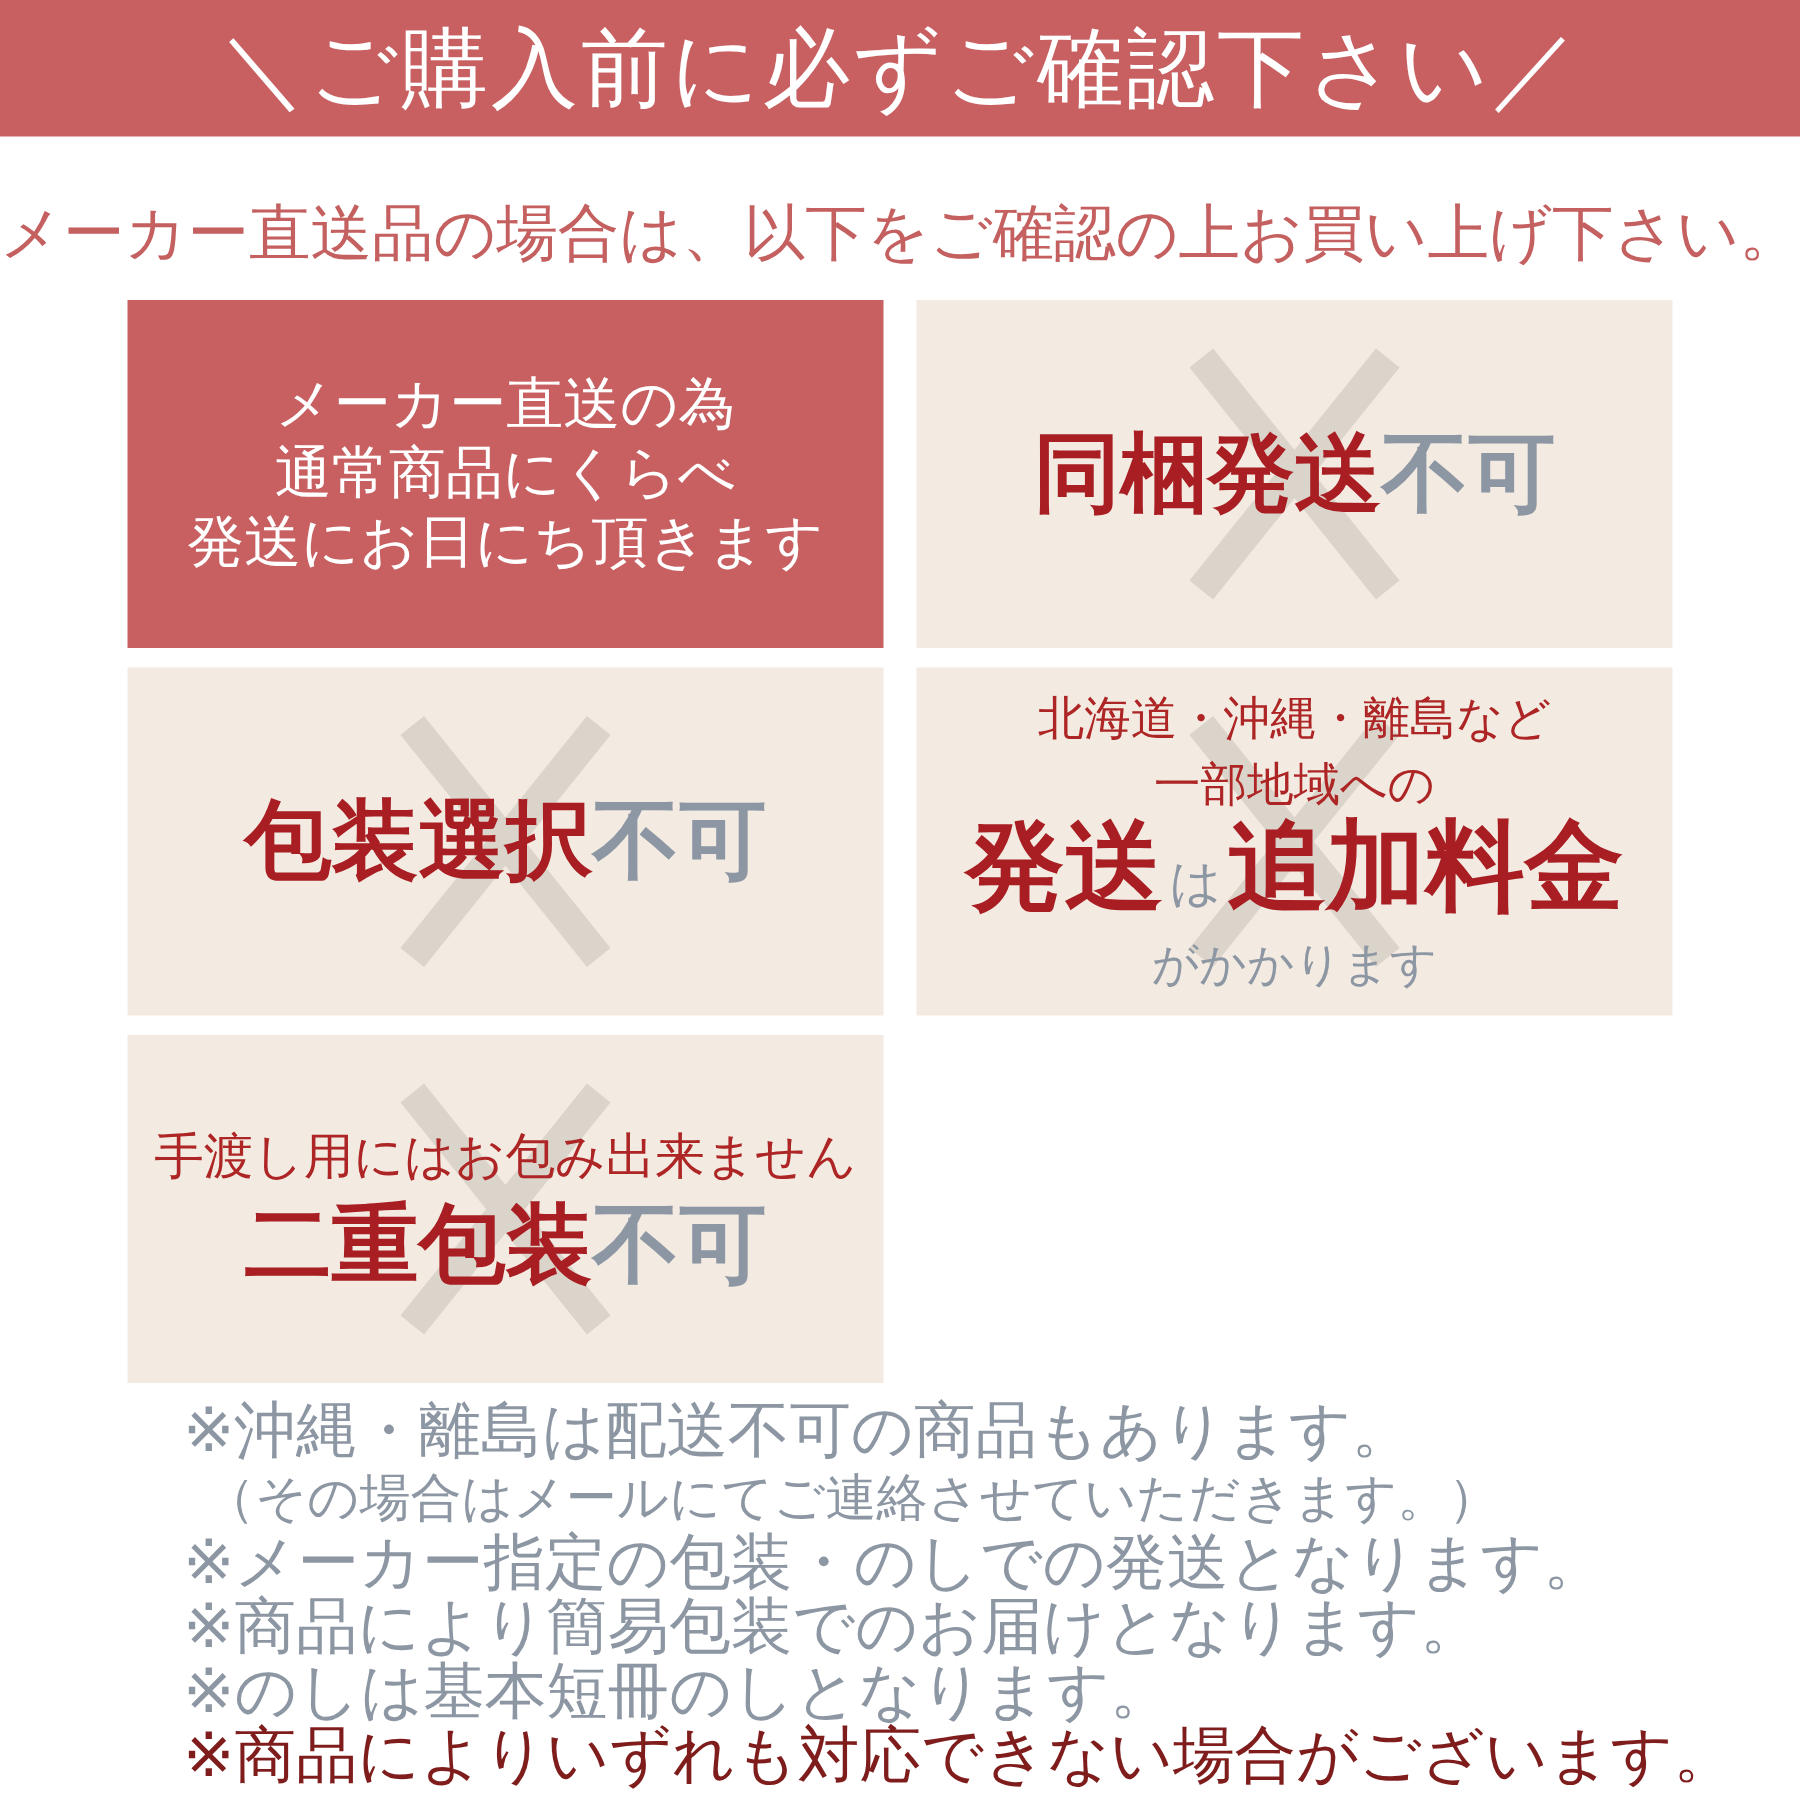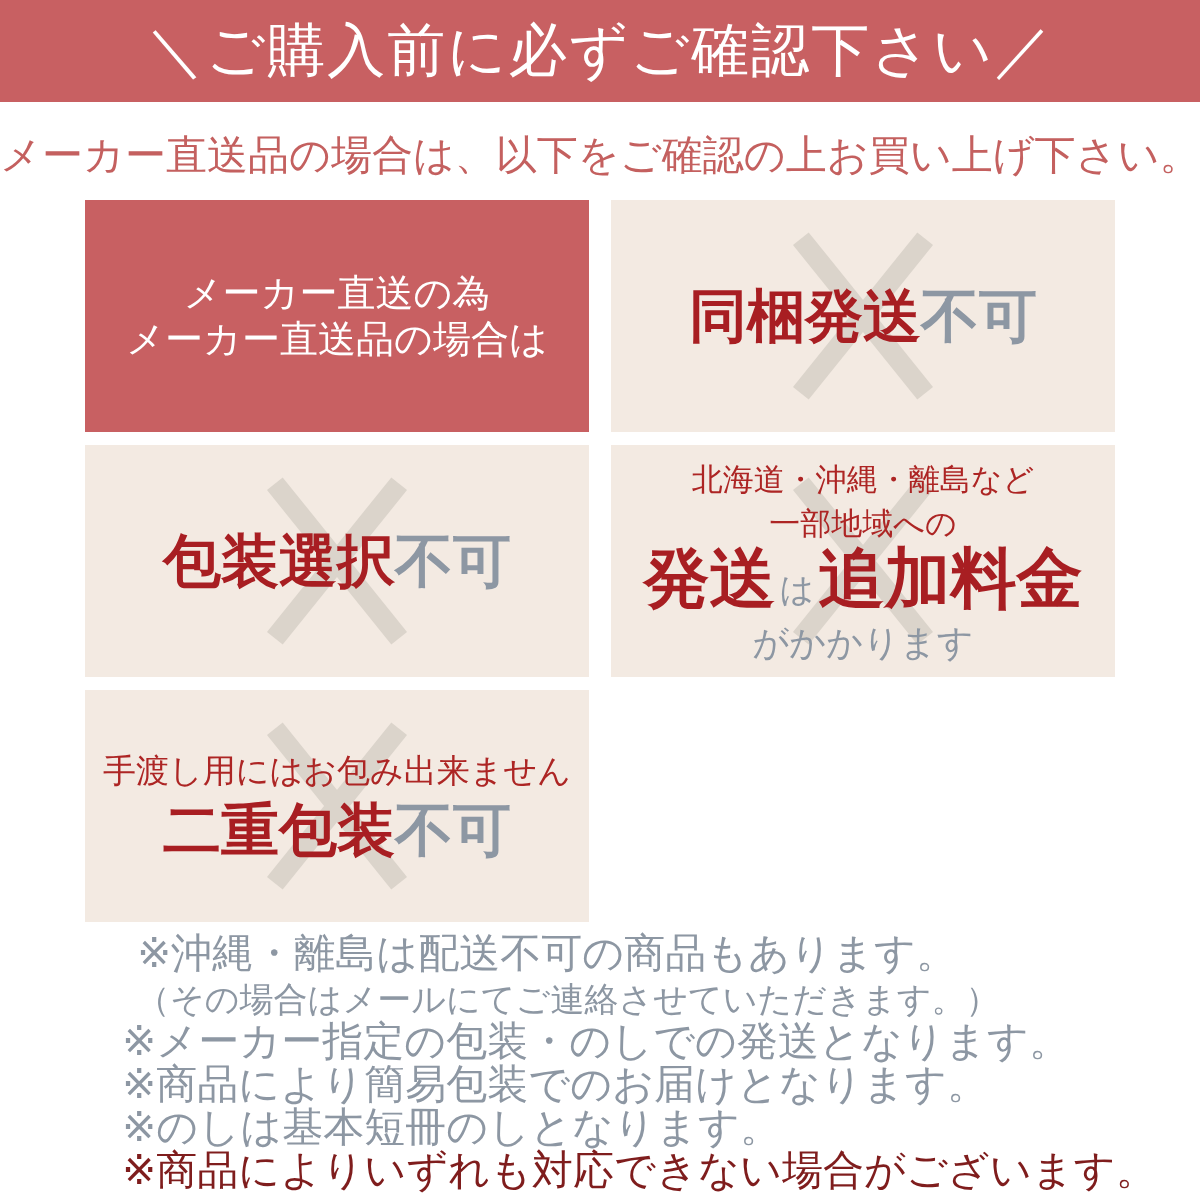--- a/index.html
+++ b/index.html
@@ -3,21 +3,21 @@
 <meta charset="utf-8">
 <style>
   html,body{margin:0;padding:0;}
   body{
     width:1200px;height:1200px;overflow:hidden;position:relative;
     background:#ffffff;
     font-family:"Liberation Sans","DejaVu Sans",sans-serif;
   }
   
   .banner{
-    position:absolute;top:0;left:0;width:1200px;height:102px;
+    position:absolute;top:0;left:0;width:1200px;height:91px;
     background:#c86062;color:#ffffff;
     display:flex;align-items:center;justify-content:center;
     font-size:58px;letter-spacing:2px;font-weight:normal;white-space:nowrap;
   }
   
   .subtitle{
     position:absolute;top:126px;left:0;width:1200px;height:58px;
     color:#c4605f;font-size:41px;line-height:58px;text-align:left;white-space:nowrap;
   }
   
@@ -37,43 +37,44 @@
     transform:translate(-50%,-50%);
     stroke:#dbd4cb;stroke-width:12;stroke-linecap:butt;
   }
   .card > .txt{position:relative;z-index:2;}
   .white-line{color:#ffffff;font-size:38px;line-height:46px;white-space:nowrap;}
   .bigline{font-size:58px;font-weight:bold;line-height:70px;white-space:nowrap;}
   .bigline .dark{color:#a81e22;}
   .bigline .gray{color:#8d97a3;}
   .note-red{color:#ad2524;font-size:33px;line-height:48px;white-space:nowrap;}
   .note-red.sm{font-size:31px;line-height:44px;}
-  .note-gray{color:#8d97a3;font-size:36px;line-height:44px;white-space:nowrap;}
+  .note-gray{color:#8d97a3;font-size:31px;line-height:44px;white-space:nowrap;}
   .mixline{display:flex;align-items:baseline;justify-content:center;line-height:64px;white-space:nowrap;}
   .mixline .big{font-size:66px;font-weight:bold;color:#a81e22;}
   .mixline .small{font-size:34px;color:#8d97a3;padding:0 4px;}
   
   .notes{position:absolute;top:928px;left:122px;width:1060px;}
   .note-line{color:#8d97a3;font-size:41px;line-height:43px;white-space:nowrap;}
-  .note-line.first{line-height:50px;margin-left:15px;}
+  .note-line.first{line-height:50px;}
   .note-line.paren{font-size:34px;line-height:42px;padding-left:14px;}
   .note-line.warn{color:#7f1d1d;}
 </style>
 </head>
 <body>
 
 <div class="banner">＼ご購入前に必ずご確認下さい／</div>
 
 <div class="subtitle">メーカー直送品の場合は、以下をご確認の上お買い上げ下さい。</div>
 
 <div class="grid">
 
   <div class="card red-card">
     <div class="txt white-line">メーカー直送の為</div>
-    <div class="txt white-line">メーカー直送品の場合は</div>
+    <div class="txt white-line">通常商品にくらべ</div>
+    <div class="txt white-line">発送にお日にち頂きます</div>
   </div>
 
 
   <div class="card">
     <svg class="xmark" viewBox="0 0 100 100" aria-hidden="true">
       <line x1="13" y1="4" x2="87" y2="96"></line>
       <line x1="87" y1="4" x2="13" y2="96"></line>
     </svg>
     <div class="txt bigline"><span class="dark">同梱発送</span><span class="gray">不可</span></div>
   </div>

